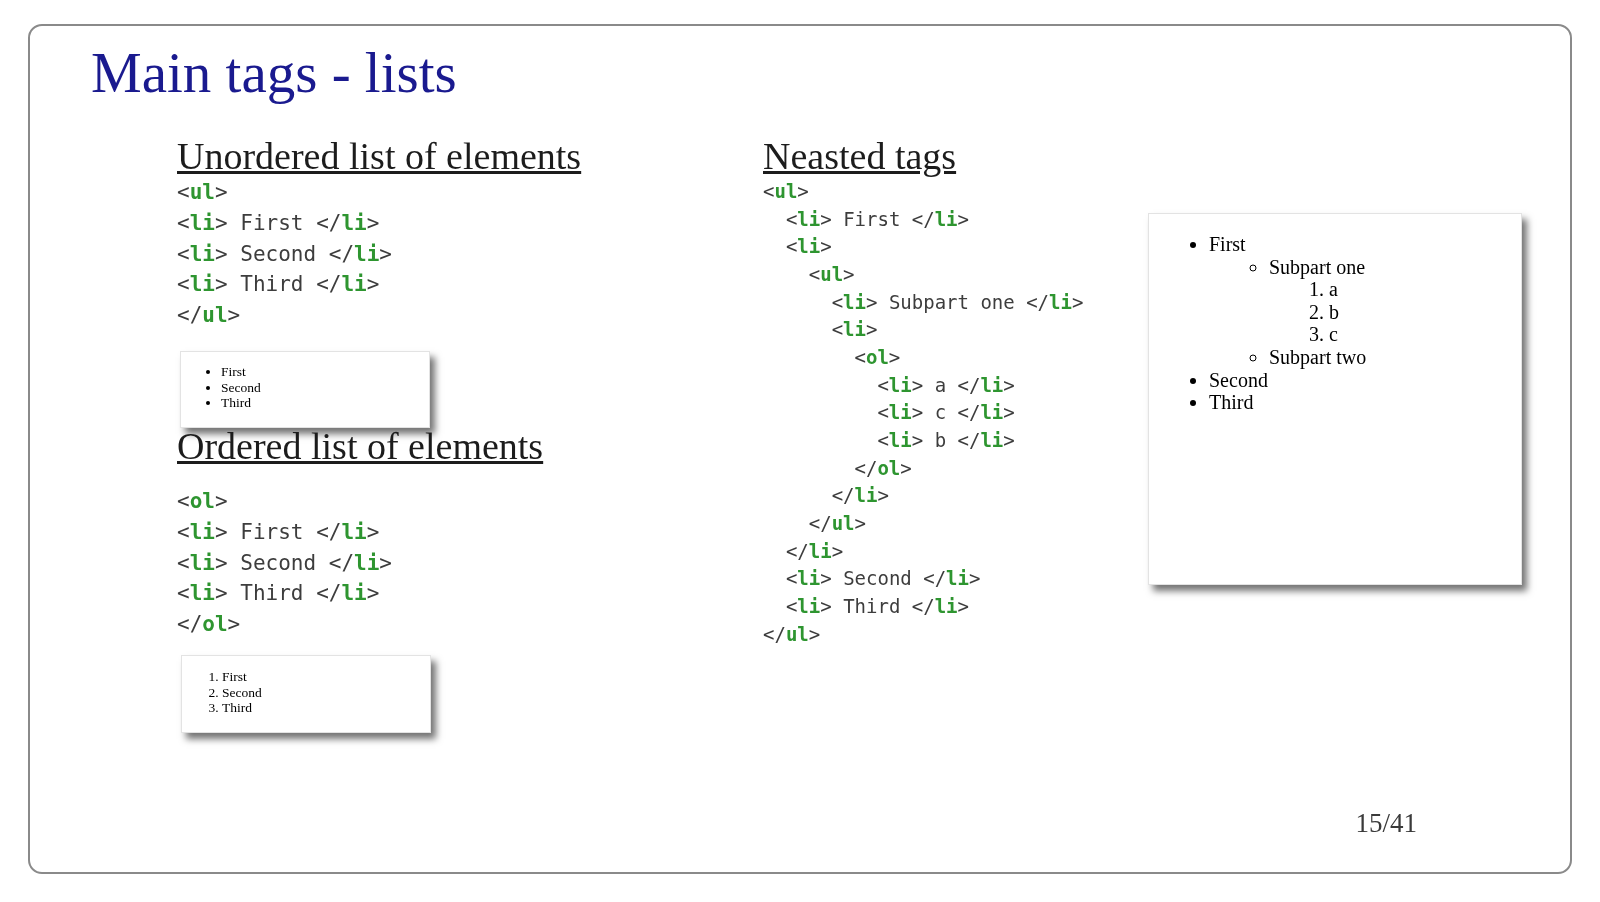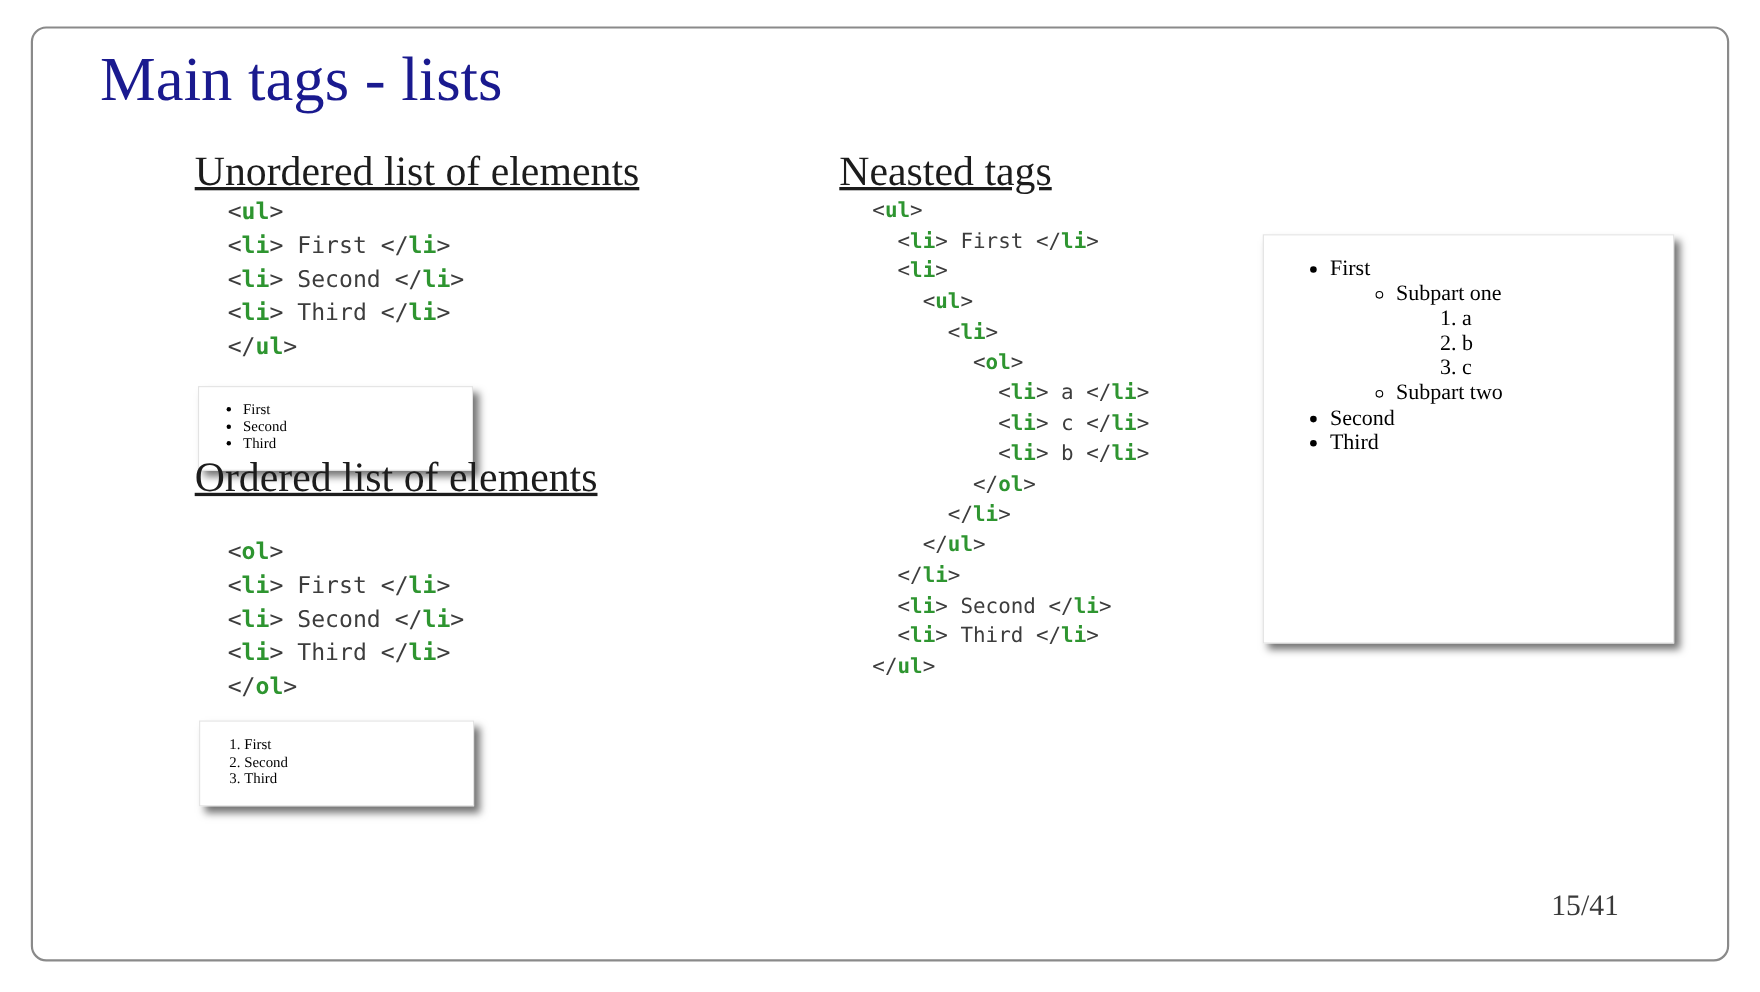--- a/index.html
+++ b/index.html
@@ -33,27 +33,26 @@
     margin-left: 36px;
   }
   .section-heading {
     position: absolute;
     font-size: 38px; font-weight: normal;
     color: var(--heading-color);
     white-space: nowrap;
     text-decoration: underline;
   }
   #heading-unordered { left: 177px; top: 134px; }
-  #heading-ordered   { left: 177px; top: 412px; }
+  #heading-ordered   { left: 177px; top: 424px; }
   #heading-nested    { left: 763px; top: 134px; }
   .code {
     position: absolute;
     font-family: "DejaVu Sans Mono", monospace;
     color: var(--code-color);
-    margin-left: 30px;
   }
   .code-line { white-space: pre; }
   #code-unordered { left: 177px; top: 177px; font-size: 21px; line-height: 30.75px; }
   #code-ordered   { left: 177px; top: 486px; font-size: 21px; line-height: 30.75px; }
   #code-nested    { left: 763px; top: 178px; font-size: 19px; line-height: 27.65px; }
   .code-tag { color: var(--tag-color); font-weight: bold; }
   .code-punct, .code-plain { color: var(--code-color); }
   .preview-box {
     position: absolute;
     background: #ffffff;
@@ -75,22 +74,22 @@
   #preview-nested {
     left: 1148px; top: 213px; width: 374px; height: 372px;
     padding: 19px 4px 0 0;
     font-size: 20px; line-height: 22.6px;
   }
   #preview-nested ul, #preview-nested ol { margin: 0; padding-left: 60px; }
   .ls-disc    { list-style-type: disc; }
   .ls-circle  { list-style-type: circle; }
   .ls-decimal { list-style-type: decimal; }
   .page-number {
-    position: absolute; left: 1391px; top: 808px;
-    width: 100px; text-align: center;
+    position: absolute; left: 1317px; top: 808px;
+    width: 100px; text-align: right;
     font-size: 27px; color: var(--page-color);
   }
 </style>
 </head>
 <body>
 
 <div class="frame"></div>
 
 <h1 class="title">Main tags - lists</h1>
 
@@ -125,20 +124,21 @@
       <li class="preview-item">Third</li>
     </ol>
   </div>
 
 <h2 class="section-heading" id="heading-nested">Neasted tags</h2>
 <div class="code" id="code-nested">
     <div class="code-line"><span class="code-punct">&lt;</span><span class="code-tag">ul</span><span class="code-punct">&gt;</span></div>
     <div class="code-line"><span class="code-plain">  </span><span class="code-punct">&lt;</span><span class="code-tag">li</span><span class="code-punct">&gt;</span><span class="code-plain"> First </span><span class="code-punct">&lt;/</span><span class="code-tag">li</span><span class="code-punct">&gt;</span></div>
     <div class="code-line"><span class="code-plain">  </span><span class="code-punct">&lt;</span><span class="code-tag">li</span><span class="code-punct">&gt;</span></div>
     <div class="code-line"><span class="code-plain">    </span><span class="code-punct">&lt;</span><span class="code-tag">ul</span><span class="code-punct">&gt;</span></div>
+    <div class="code-line"><span class="code-plain">      </span><span class="code-punct">&lt;</span><span class="code-tag">li</span><span class="code-punct">&gt;</span><span class="code-plain"> Subpart one </span><span class="code-punct">&lt;/</span><span class="code-tag">li</span><span class="code-punct">&gt;</span></div>
     <div class="code-line"><span class="code-plain">      </span><span class="code-punct">&lt;</span><span class="code-tag">li</span><span class="code-punct">&gt;</span></div>
     <div class="code-line"><span class="code-plain">        </span><span class="code-punct">&lt;</span><span class="code-tag">ol</span><span class="code-punct">&gt;</span></div>
     <div class="code-line"><span class="code-plain">          </span><span class="code-punct">&lt;</span><span class="code-tag">li</span><span class="code-punct">&gt;</span><span class="code-plain"> a </span><span class="code-punct">&lt;/</span><span class="code-tag">li</span><span class="code-punct">&gt;</span></div>
     <div class="code-line"><span class="code-plain">          </span><span class="code-punct">&lt;</span><span class="code-tag">li</span><span class="code-punct">&gt;</span><span class="code-plain"> c </span><span class="code-punct">&lt;/</span><span class="code-tag">li</span><span class="code-punct">&gt;</span></div>
     <div class="code-line"><span class="code-plain">          </span><span class="code-punct">&lt;</span><span class="code-tag">li</span><span class="code-punct">&gt;</span><span class="code-plain"> b </span><span class="code-punct">&lt;/</span><span class="code-tag">li</span><span class="code-punct">&gt;</span></div>
     <div class="code-line"><span class="code-plain">        </span><span class="code-punct">&lt;/</span><span class="code-tag">ol</span><span class="code-punct">&gt;</span></div>
     <div class="code-line"><span class="code-plain">      </span><span class="code-punct">&lt;/</span><span class="code-tag">li</span><span class="code-punct">&gt;</span></div>
     <div class="code-line"><span class="code-plain">    </span><span class="code-punct">&lt;/</span><span class="code-tag">ul</span><span class="code-punct">&gt;</span></div>
     <div class="code-line"><span class="code-plain">  </span><span class="code-punct">&lt;/</span><span class="code-tag">li</span><span class="code-punct">&gt;</span></div>
     <div class="code-line"><span class="code-plain">  </span><span class="code-punct">&lt;</span><span class="code-tag">li</span><span class="code-punct">&gt;</span><span class="code-plain"> Second </span><span class="code-punct">&lt;/</span><span class="code-tag">li</span><span class="code-punct">&gt;</span></div>

